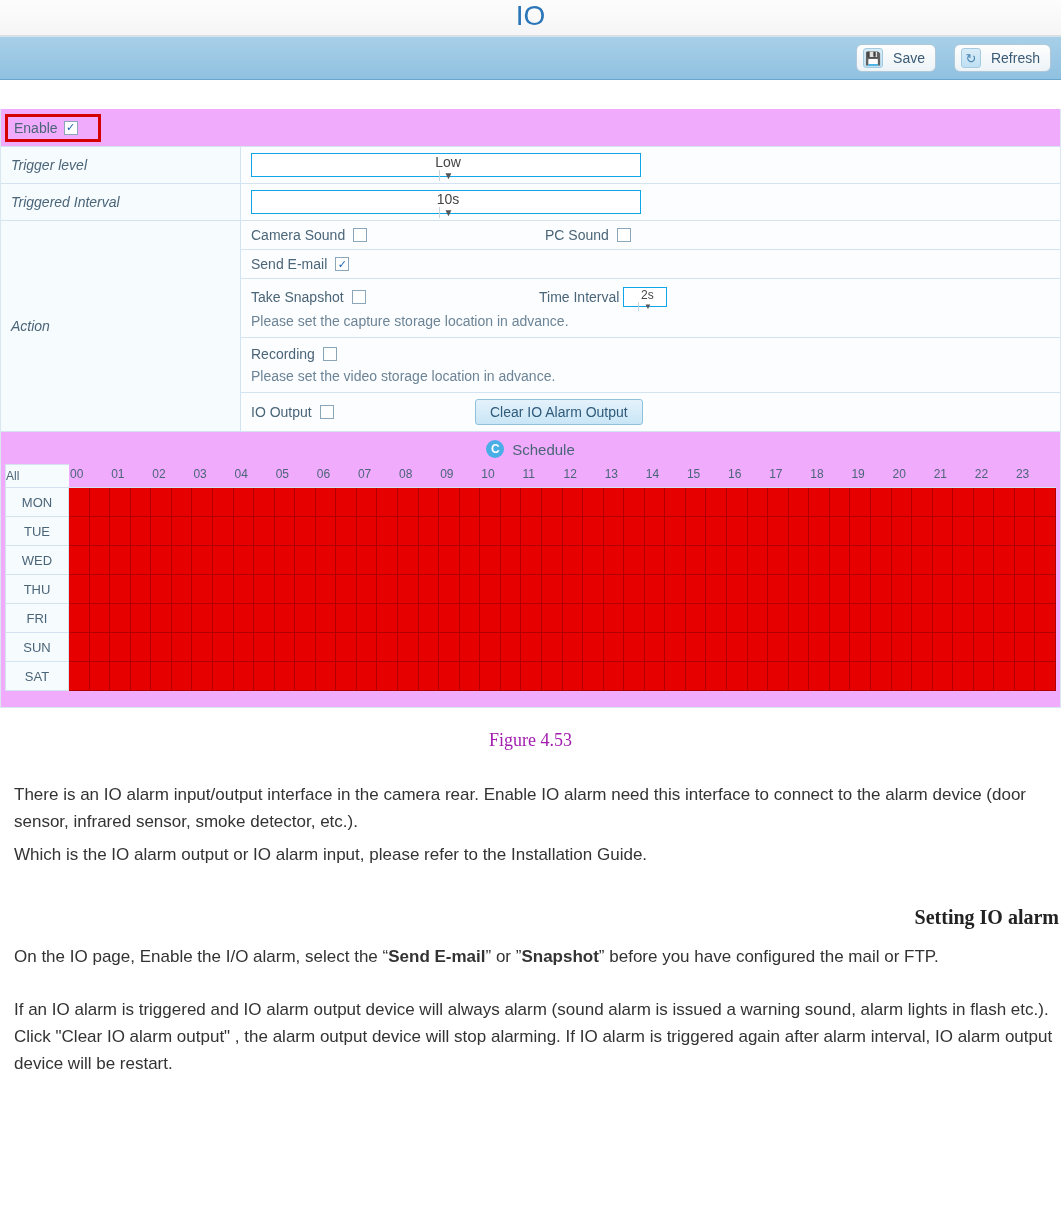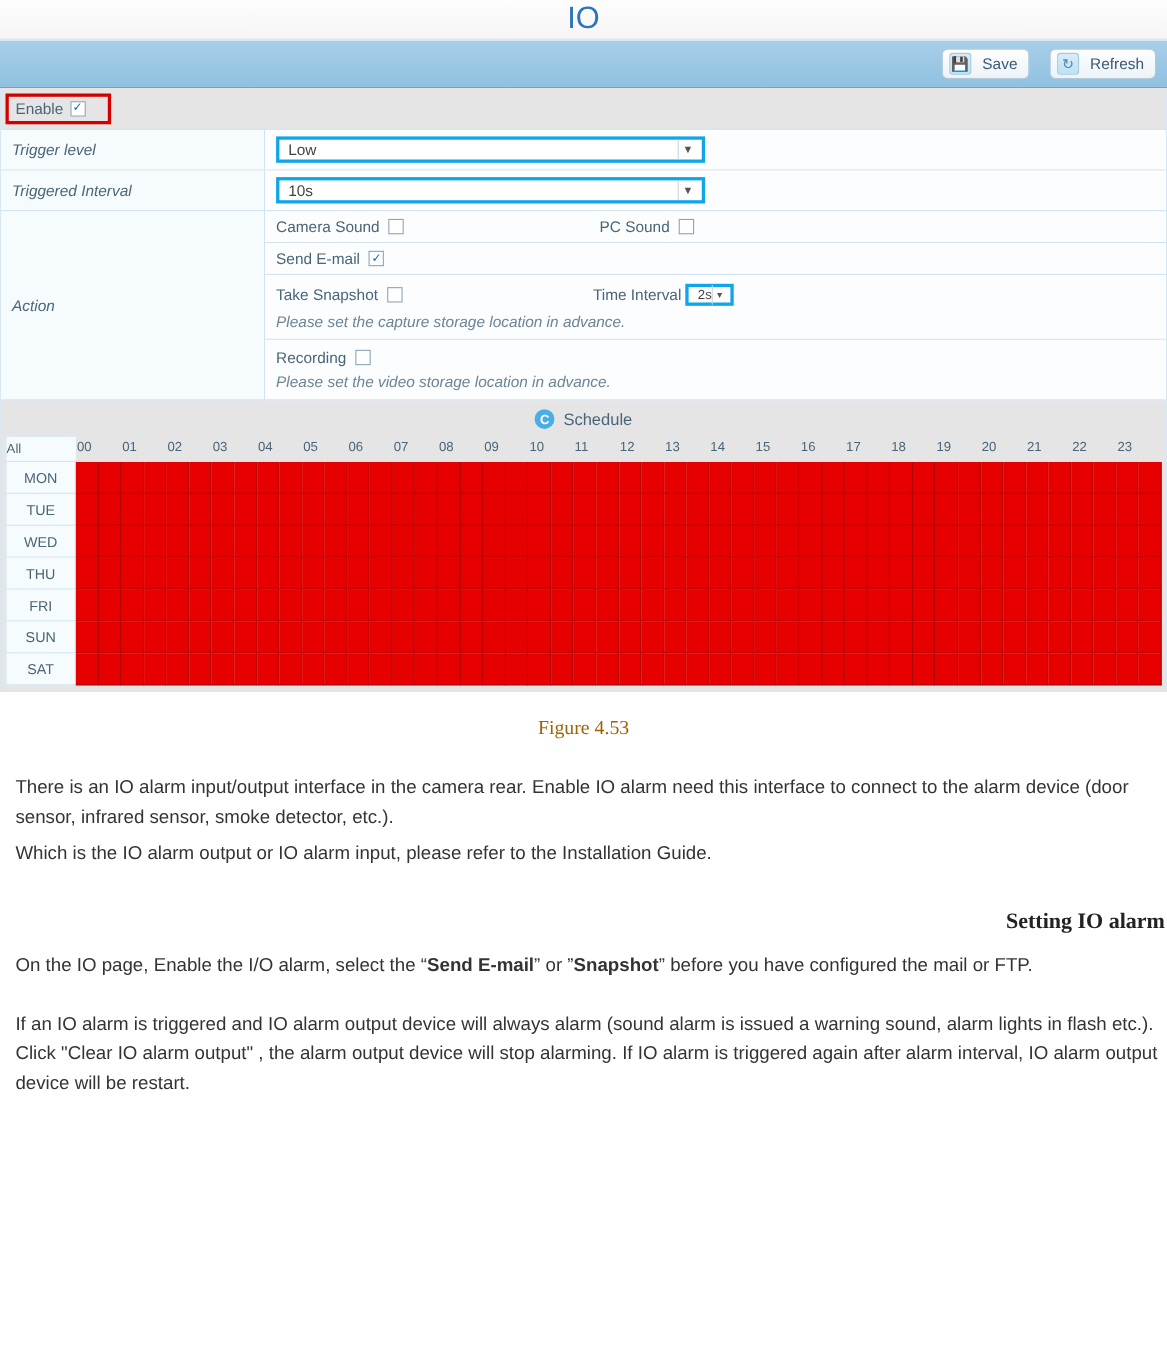--- a/index.html
+++ b/index.html
@@ -2,46 +2,46 @@
 <html><head>
 <meta charset="utf-8">
 <style>
   * { box-sizing: border-box; margin: 0; padding: 0; }
   body { font-family: Arial, sans-serif; font-size: 14px; color: #333; background:#fff; width:1061px; }
   .app { width: 100%; }
   .titlebar { text-align:center; font-size:28px; color:#2a76b8; background: linear-gradient(#fdfdfd,#f5f5f5); padding:0 0 3px; border-bottom:1px solid #ddd; }
   .toolbar { background: linear-gradient(#a8cfe8,#8fc1e0); border-top:1px solid #d0e4f2; border-bottom:1px solid #6aa6cc; display:flex; justify-content:flex-end; align-items:center; padding:6px 10px 6px 6px; gap:18px; height:44px; }
   .tbtn { display:flex; align-items:center; background:linear-gradient(#fefefe,#ecf3f7); border:1px solid #b2c9da; border-radius:6px; height:28px; padding:0 10px 0 6px; font-size:14px; color:#3b5a74; cursor:pointer; gap:10px; }
   .tbtn .ibox { width:20px; height:20px; background:linear-gradient(#d9ecf7,#bfe0f3); border:1px solid #a4cae2; border-radius:3px; display:flex; align-items:center; justify-content:center; font-size:13px; color:#4b86b4; }
-  .main-panel { background:#e5e5e5; border:1px solid #d9e7f1; border-top:none; padding-bottom:5px; }
+  .main-panel { background:#f0abfc; border:1px solid #d9e7f1; border-top:none; padding-bottom:16px;margin-top:29px; }
   .enable-row { position:relative; display:flex; align-items:center; height:38px; border-bottom:1px solid #d3e3ef; }
   .enable-box { width:96px; height:28px; border:3px solid #d40000; display:flex; align-items:center; padding-left:6px; gap:6px; margin-left:4px; }
   .chk { width:14px; height:14px; border:1px solid #8aa6bb; background:#fff; display:inline-flex; align-items:center; justify-content:center; font-size:11px; color:#1465b5; line-height:1; }
   .grid-table { display:grid; grid-template-columns: 240px 1fr; }
   .g-label { padding:8px 10px; border-bottom:1px solid #d3e3ef; border-right:1px solid #d3e3ef; color:#4b6578; display:flex; align-items:center; background:#f6fbfe;font-style:italic; }
   .g-field { padding:6px 10px; border-bottom:1px solid #d3e3ef; display:flex; align-items:center; gap:14px; background:#fbfdff; }
   .g-field.stack { flex-direction:column; align-items:flex-start; gap:6px; padding:8px 10px; }
-  .select { background:#fff; border:3px solid #0ea5e9; height:24px; display:flex; align-items:center; justify-content:space-between; font-size:14px; color:#444; padding:0 4px 0 8px; }
+  .select { background:#fff; border:1px solid #0ea5e9; height:24px; display:flex; align-items:center; justify-content:space-between; font-size:14px; color:#444; padding:0 4px 0 8px;flex-direction:column; }
   .select .arrow { width:18px; height:18px; border-left:1px solid #c6d5e0; display:flex; align-items:center; justify-content:center; font-size:10px; color:#555; }
   .sel-wide { width:390px; }
   .sel-small { width:44px; height:20px; font-size:12px; }
   .row-inline { display:flex; align-items:center; }
   .lbl { color:#4b6578; }
-  .hint { color:#6c8496; font-size:14px;font-style:italic; }
+  .hint { color:#6c8496; font-size:14px; }
   .clearbtn { background:linear-gradient(#e4f2fb,#c9e6f6); border:1px solid #8fc0dc; padding:4px 14px; font-size:14px; color:#2f5a7a; border-radius:3px; cursor:pointer; }
   .sched-head { display:flex; align-items:center; justify-content:center; gap:8px; padding:8px 0 6px; color:#4b6578; font-size:15px; }
   .cicon { width:18px; height:18px; border-radius:50%; background:#49aee6; color:#fff; display:flex; align-items:center; justify-content:center; font-size:12px; font-weight:bold; }
   .schedule { padding:0 4px; }
   .hrow { display:grid; grid-template-columns: 64px repeat(24, 1fr); font-size:12px; color:#4b6578; }
   .hrow .hcell { text-align:left; padding:3px 1px; border-bottom:1px solid #d3e3ef; }
   .hrow .allcell { text-align:left; border:1px solid #d3e3ef; border-right:none; padding:4px 0; background:#f6fbfe; }
   .drow { display:grid; grid-template-columns: 64px repeat(48, 1fr); height:29px; }
   .dlabel { font-size:13px; color:#4b6578; border:1px solid #d3e3ef; border-top:none; background:#f6fbfe; display:flex; align-items:center; justify-content:center; }
   .dcell { background:#e60000; border-right:1px solid #b00000; border-bottom:1px solid #b00000; }
-  .caption { text-align:center; font-family:'Times New Roman',serif; font-size:18px; color:#a16207; padding:22px 0 30px; }
+  .caption { text-align:center; font-family:'Times New Roman',serif; font-size:18px; color:#a21caf; padding:22px 0 30px; }
   .doc { padding:0 2px; font-size:17px; color:#333; line-height:1.6; }
   .doc p { margin-bottom:6px;margin-left:12px; }
   .doc .h { font-family:'Times New Roman',serif; font-size:20px; font-weight:bold; color:#222; margin-top:32px; margin-bottom:10px;text-align:right; }
   .doc .para2 { margin-top:26px; }
   .doc b { font-weight:bold; }
 </style>
 </head>
 <body>
 
 <div class="app">
@@ -123,20 +123,27 @@
       </div>
 
       <div class="g-field stack">
         <div class="row-inline" style="gap:8px">
           <span class="lbl">Recording</span>
           <span class="chk"></span>
         </div>
         <div class="hint">Please set the video storage location in advance.</div>
       </div>
 
+      <div class="g-field">
+        <div class="row-inline" style="width:210px; gap:8px">
+          <span class="lbl">IO Output</span>
+          <span class="chk"></span>
+        </div>
+        <div class="clearbtn">Clear IO Alarm Output</div>
+      </div>
 
     </div>
 
     <div class="sched-head">
       <span class="cicon">C</span>
       <span>Schedule</span>
     </div>
 
     <div class="schedule">
       <div class="hrow" id="hour-row">

